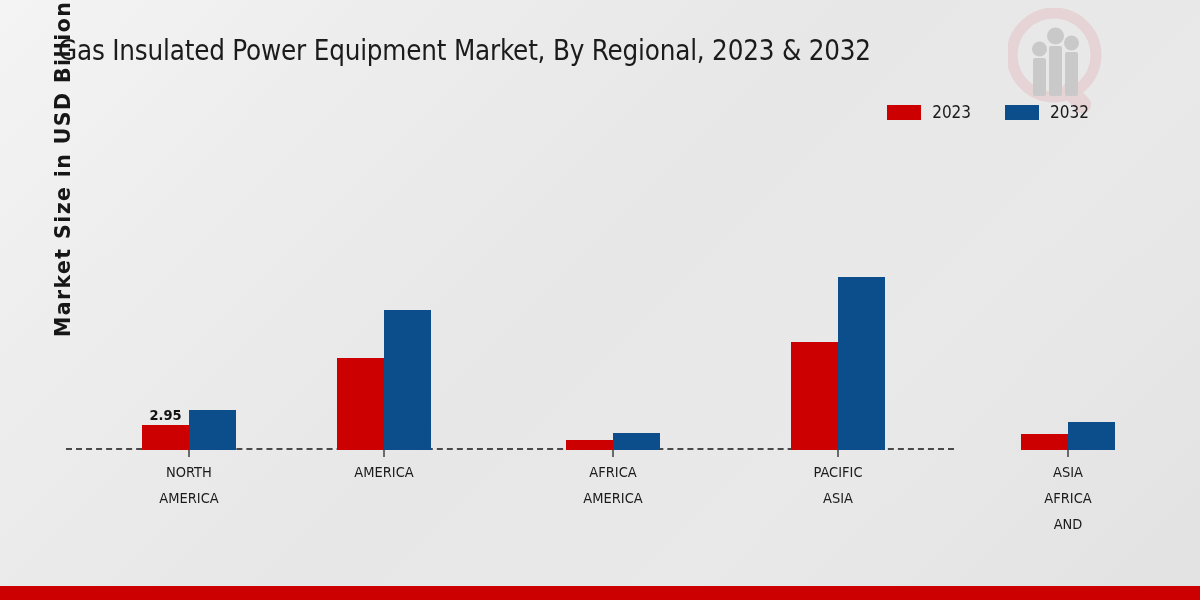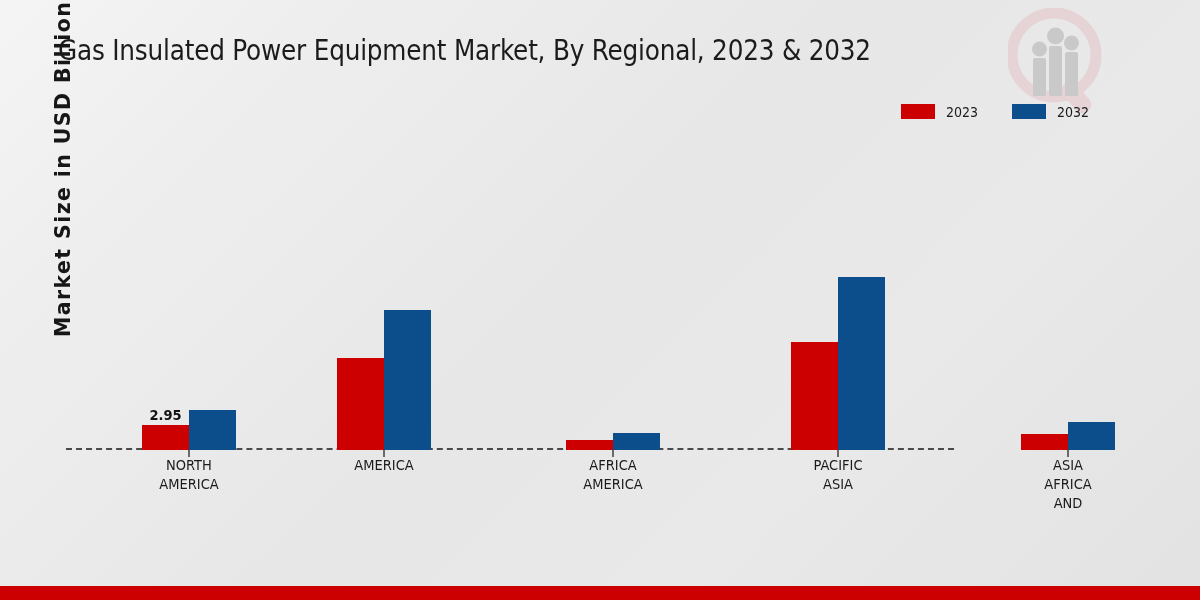--- a/index.html
+++ b/index.html
@@ -64,21 +64,21 @@
     display: flex;
     align-items: center;
     gap: 11px;
   }
   .legend-swatch {
     width: 34px;
     height: 15px;
     display: block;
   }
   .legend-label {
-    font-size: 14px;
+    font-size: 17px;
     color: #1b1b1b;
     font-family: "DejaVu Sans Condensed", "DejaVu Sans", "Liberation Sans", sans-serif;
     line-height: 1;
   }
 
   
   #y-axis-title {
     position: absolute;
     left: -97px;
     top: 155px;
@@ -150,21 +150,21 @@
     position: absolute;
     top: 306px;
     left: -33px;
     width: 160px;
     text-align: center;
     font-size: 14.5px;
     line-height: 19px;
     color: #1b1b1b;
     font-family: "DejaVu Sans Condensed", "DejaVu Sans", "Liberation Sans", sans-serif;
   }
-  .category-label span { display: block; }
+  .category-label span { display: block; margin-top: 7px; }
 
   
   #bottom-band {
     position: absolute;
     left: 0;
     bottom: 0;
     width: 1200px;
     height: 14px;
     background: #CC0000;
   }

